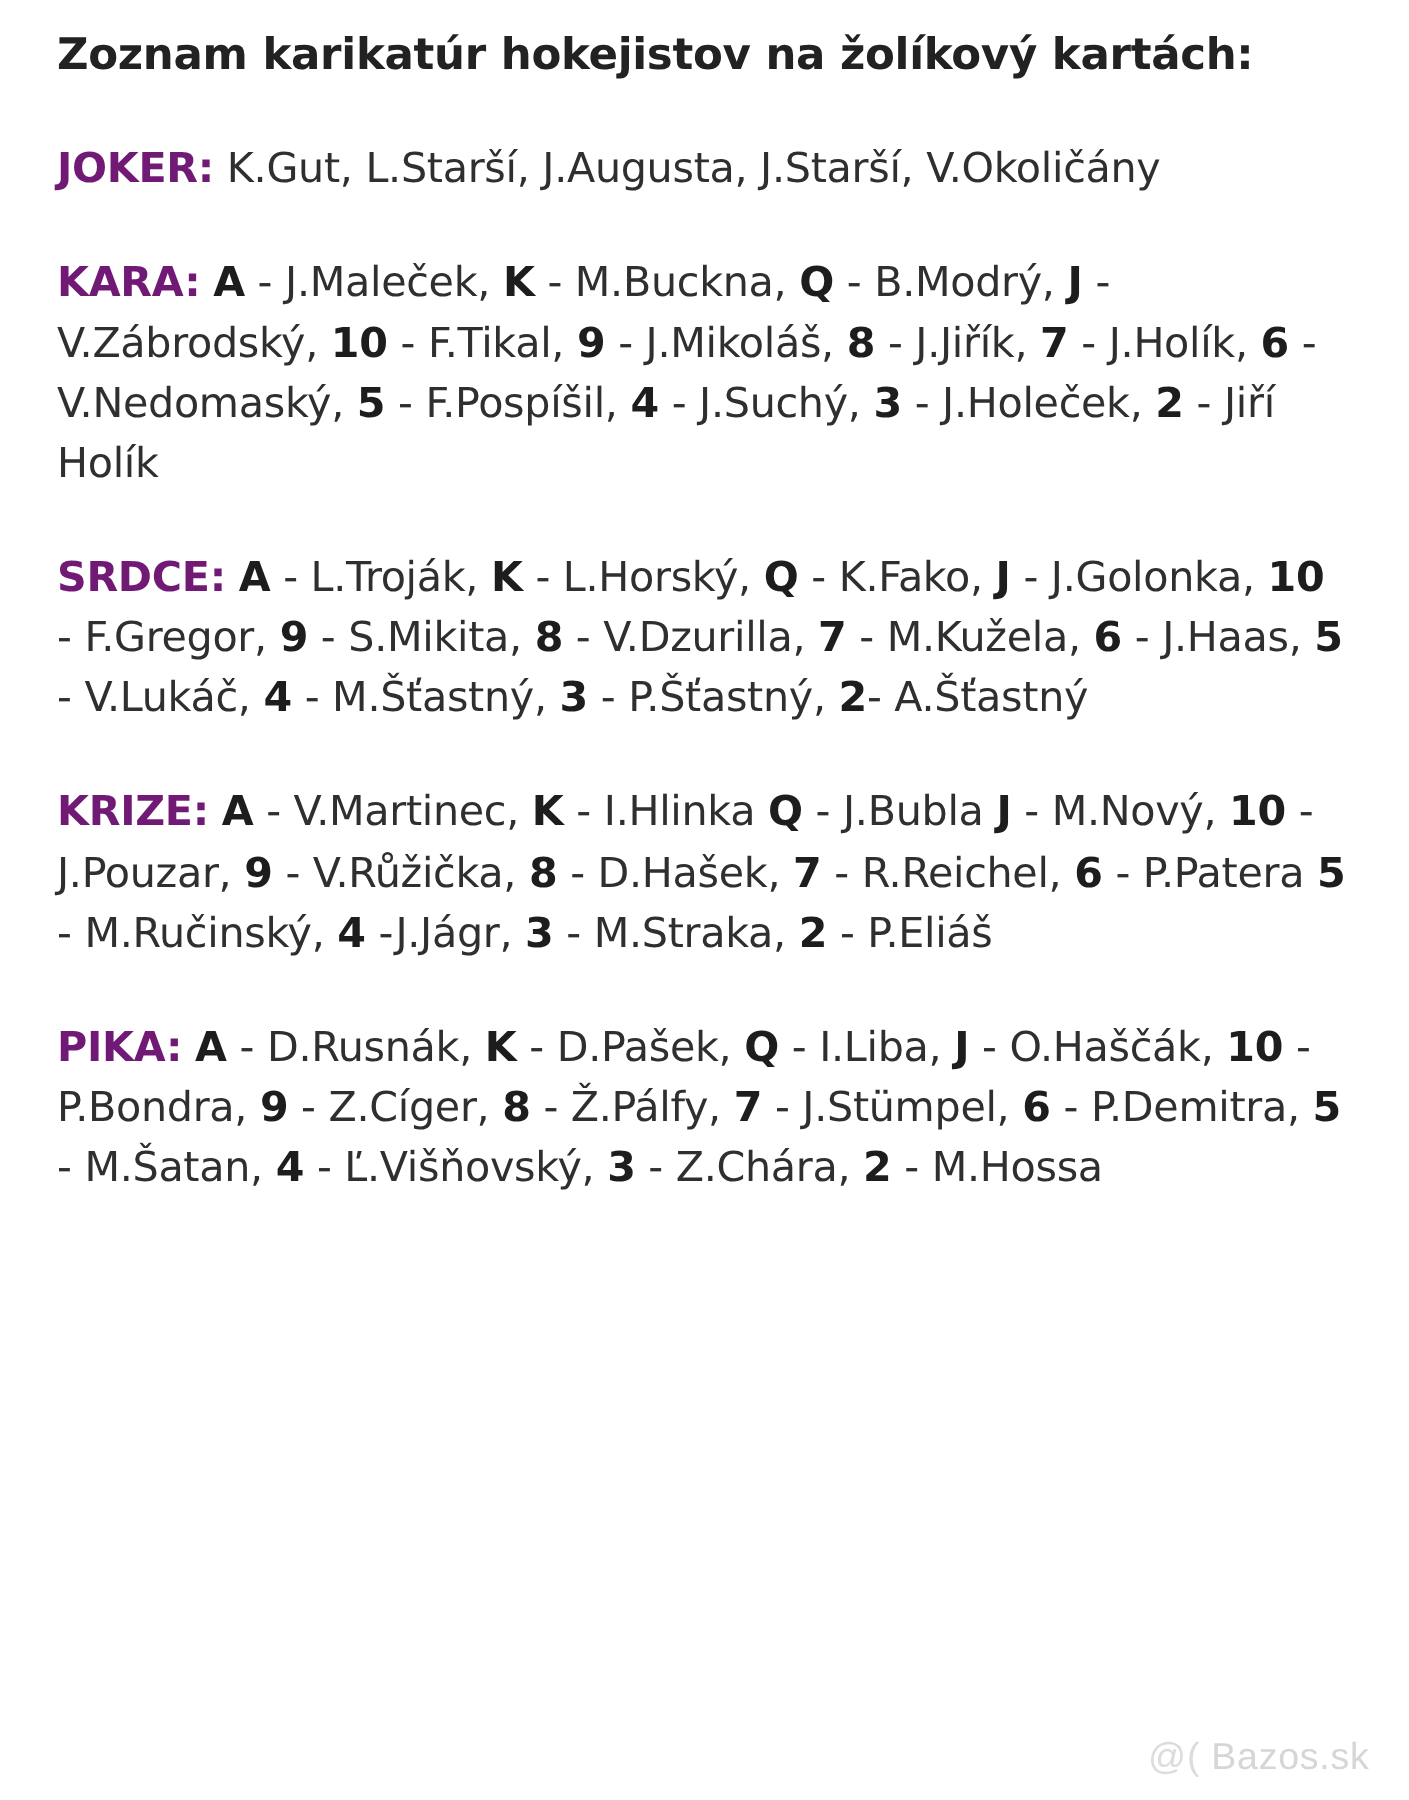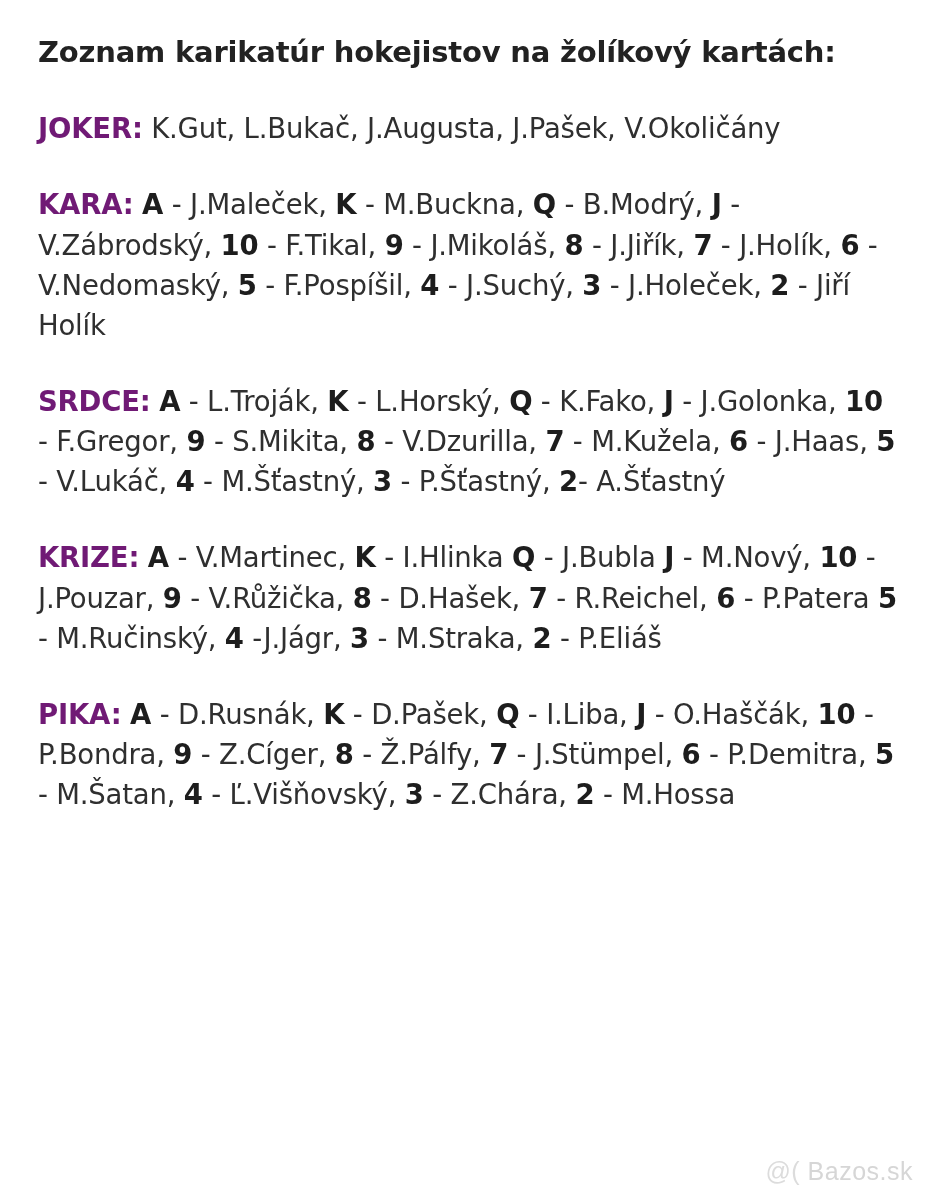--- a/index.html
+++ b/index.html
@@ -10,21 +10,21 @@
   body {
     width: 939px;
     height: 1200px;
     background: #ffffff;
     font-family: "DejaVu Sans", sans-serif;
     color: #2b2b2b;
     position: relative;
     overflow: hidden;
   }
   .page {
-    padding: 34px 40px 0 38px;
+    padding: 18px 40px 0 38px;
   }
   .title {
     font-size: 29px;
     font-weight: bold;
     letter-spacing: -0.2px;
     line-height: 1.25;
     margin: 0 0 38px 0;
     color: #222;
   }
   .block {
@@ -56,21 +56,21 @@
   .watermark .at {
     color: #dcdcdc;
   }
 </style>
 </head>
 <body>
 
 <div class="page">
   <h1 class="title">Zoznam karikatúr hokejistov na žolíkový kartách:</h1>
   <div id="sections">
-      <p class="block"><span class="suit">JOKER:</span> <span>K.Gut, L.Bukač, J.Augusta, J.Pašek, V.Okoličány</span></p>
+      <p class="block"><span class="suit">JOKER:</span> <span>K.Gut, L.Starší, J.Augusta, J.Starší, V.Okoličány</span></p>
       <p class="block"><span class="suit">KARA:</span> <span class="rank">A</span><span> - </span><span>J.Maleček, </span><span class="rank">K</span><span> - </span><span>M.Buckna, </span><span class="rank">Q</span><span> - </span><span>B.Modrý, </span><span class="rank">J</span><span> - </span><span>V.Zábrodský, </span><span class="rank">10</span><span> - </span><span>F.Tikal, </span><span class="rank">9</span><span> - </span><span>J.Mikoláš, </span><span class="rank">8</span><span> - </span><span>J.Jiřík, </span><span class="rank">7</span><span> - </span><span>J.Holík, </span><span class="rank">6</span><span> - </span><span>V.Nedomaský, </span><span class="rank">5</span><span> - </span><span>F.Pospíšil,  </span><span class="rank">4</span><span> - </span><span>J.Suchý, </span><span class="rank">3</span><span> - </span><span>J.Holeček, </span><span class="rank">2</span><span> - </span><span>Jiří Holík</span></p>
       <p class="block"><span class="suit">SRDCE:</span> <span class="rank">A</span><span> - </span><span>L.Troják, </span><span class="rank">K</span><span> - </span><span>L.Horský, </span><span class="rank">Q</span><span> - </span><span>K.Fako, </span><span class="rank">J</span><span> - </span><span>J.Golonka, </span><span class="rank">10</span><span> - </span><span>F.Gregor, </span><span class="rank">9</span><span> - </span><span>S.Mikita, </span><span class="rank">8</span><span> - </span><span>V.Dzurilla, </span><span class="rank">7</span><span> - </span><span>M.Kuželа, </span><span class="rank">6</span><span> - </span><span>J.Haas, </span><span class="rank">5</span><span> - </span><span>V.Lukáč, </span><span class="rank">4</span><span> - </span><span>M.Šťastný, </span><span class="rank">3</span><span> - </span><span>P.Šťastný, </span><span class="rank">2</span><span>- </span><span>A.Šťastný</span></p>
       <p class="block"><span class="suit">KRIZE:</span> <span class="rank">A</span><span> - </span><span>V.Martinec, </span><span class="rank">K</span><span> - </span><span>I.Hlinka </span><span class="rank">Q</span><span> - </span><span>J.Bubla </span><span class="rank">J</span><span> - </span><span>M.Nový, </span><span class="rank">10</span><span> - </span><span>J.Pouzar, </span><span class="rank">9</span><span> - </span><span>V.Růžička, </span><span class="rank">8</span><span> - </span><span>D.Hašek, </span><span class="rank">7</span><span> - </span><span>R.Reichel, </span><span class="rank">6</span><span> - </span><span>P.Patera </span><span class="rank">5</span><span> - </span><span>M.Ručinský, </span><span class="rank">4</span><span> -</span><span>J.Jágr, </span><span class="rank">3</span><span> - </span><span>M.Straka, </span><span class="rank">2</span><span> - </span><span>P.Eliáš</span></p>
       <p class="block"><span class="suit">PIKA:</span> <span class="rank">A</span><span> - </span><span>D.Rusnák, </span><span class="rank">K</span><span> - </span><span>D.Pašek, </span><span class="rank">Q</span><span> - </span><span>I.Liba, </span><span class="rank">J</span><span> - </span><span>O.Haščák, </span><span class="rank">10</span><span> - </span><span>P.Bondra, </span><span class="rank">9</span><span> - </span><span>Z.Cíger, </span><span class="rank">8</span><span> - </span><span>Ž.Pálfy, </span><span class="rank">7</span><span> - </span><span>J.Stümpel, </span><span class="rank">6</span><span> - </span><span>P.Demitra, </span><span class="rank">5</span><span> - </span><span>M.Šatan, </span><span class="rank">4</span><span> - </span><span>Ľ.Višňovský, </span><span class="rank">3</span><span> - </span><span>Z.Chára, </span><span class="rank">2</span><span> - </span><span>M.Hossa</span></p>
     </div>
 </div>
 
 <div class="watermark">
   <span class="at">@(</span><span> Bazos.sk</span>
 </div>

